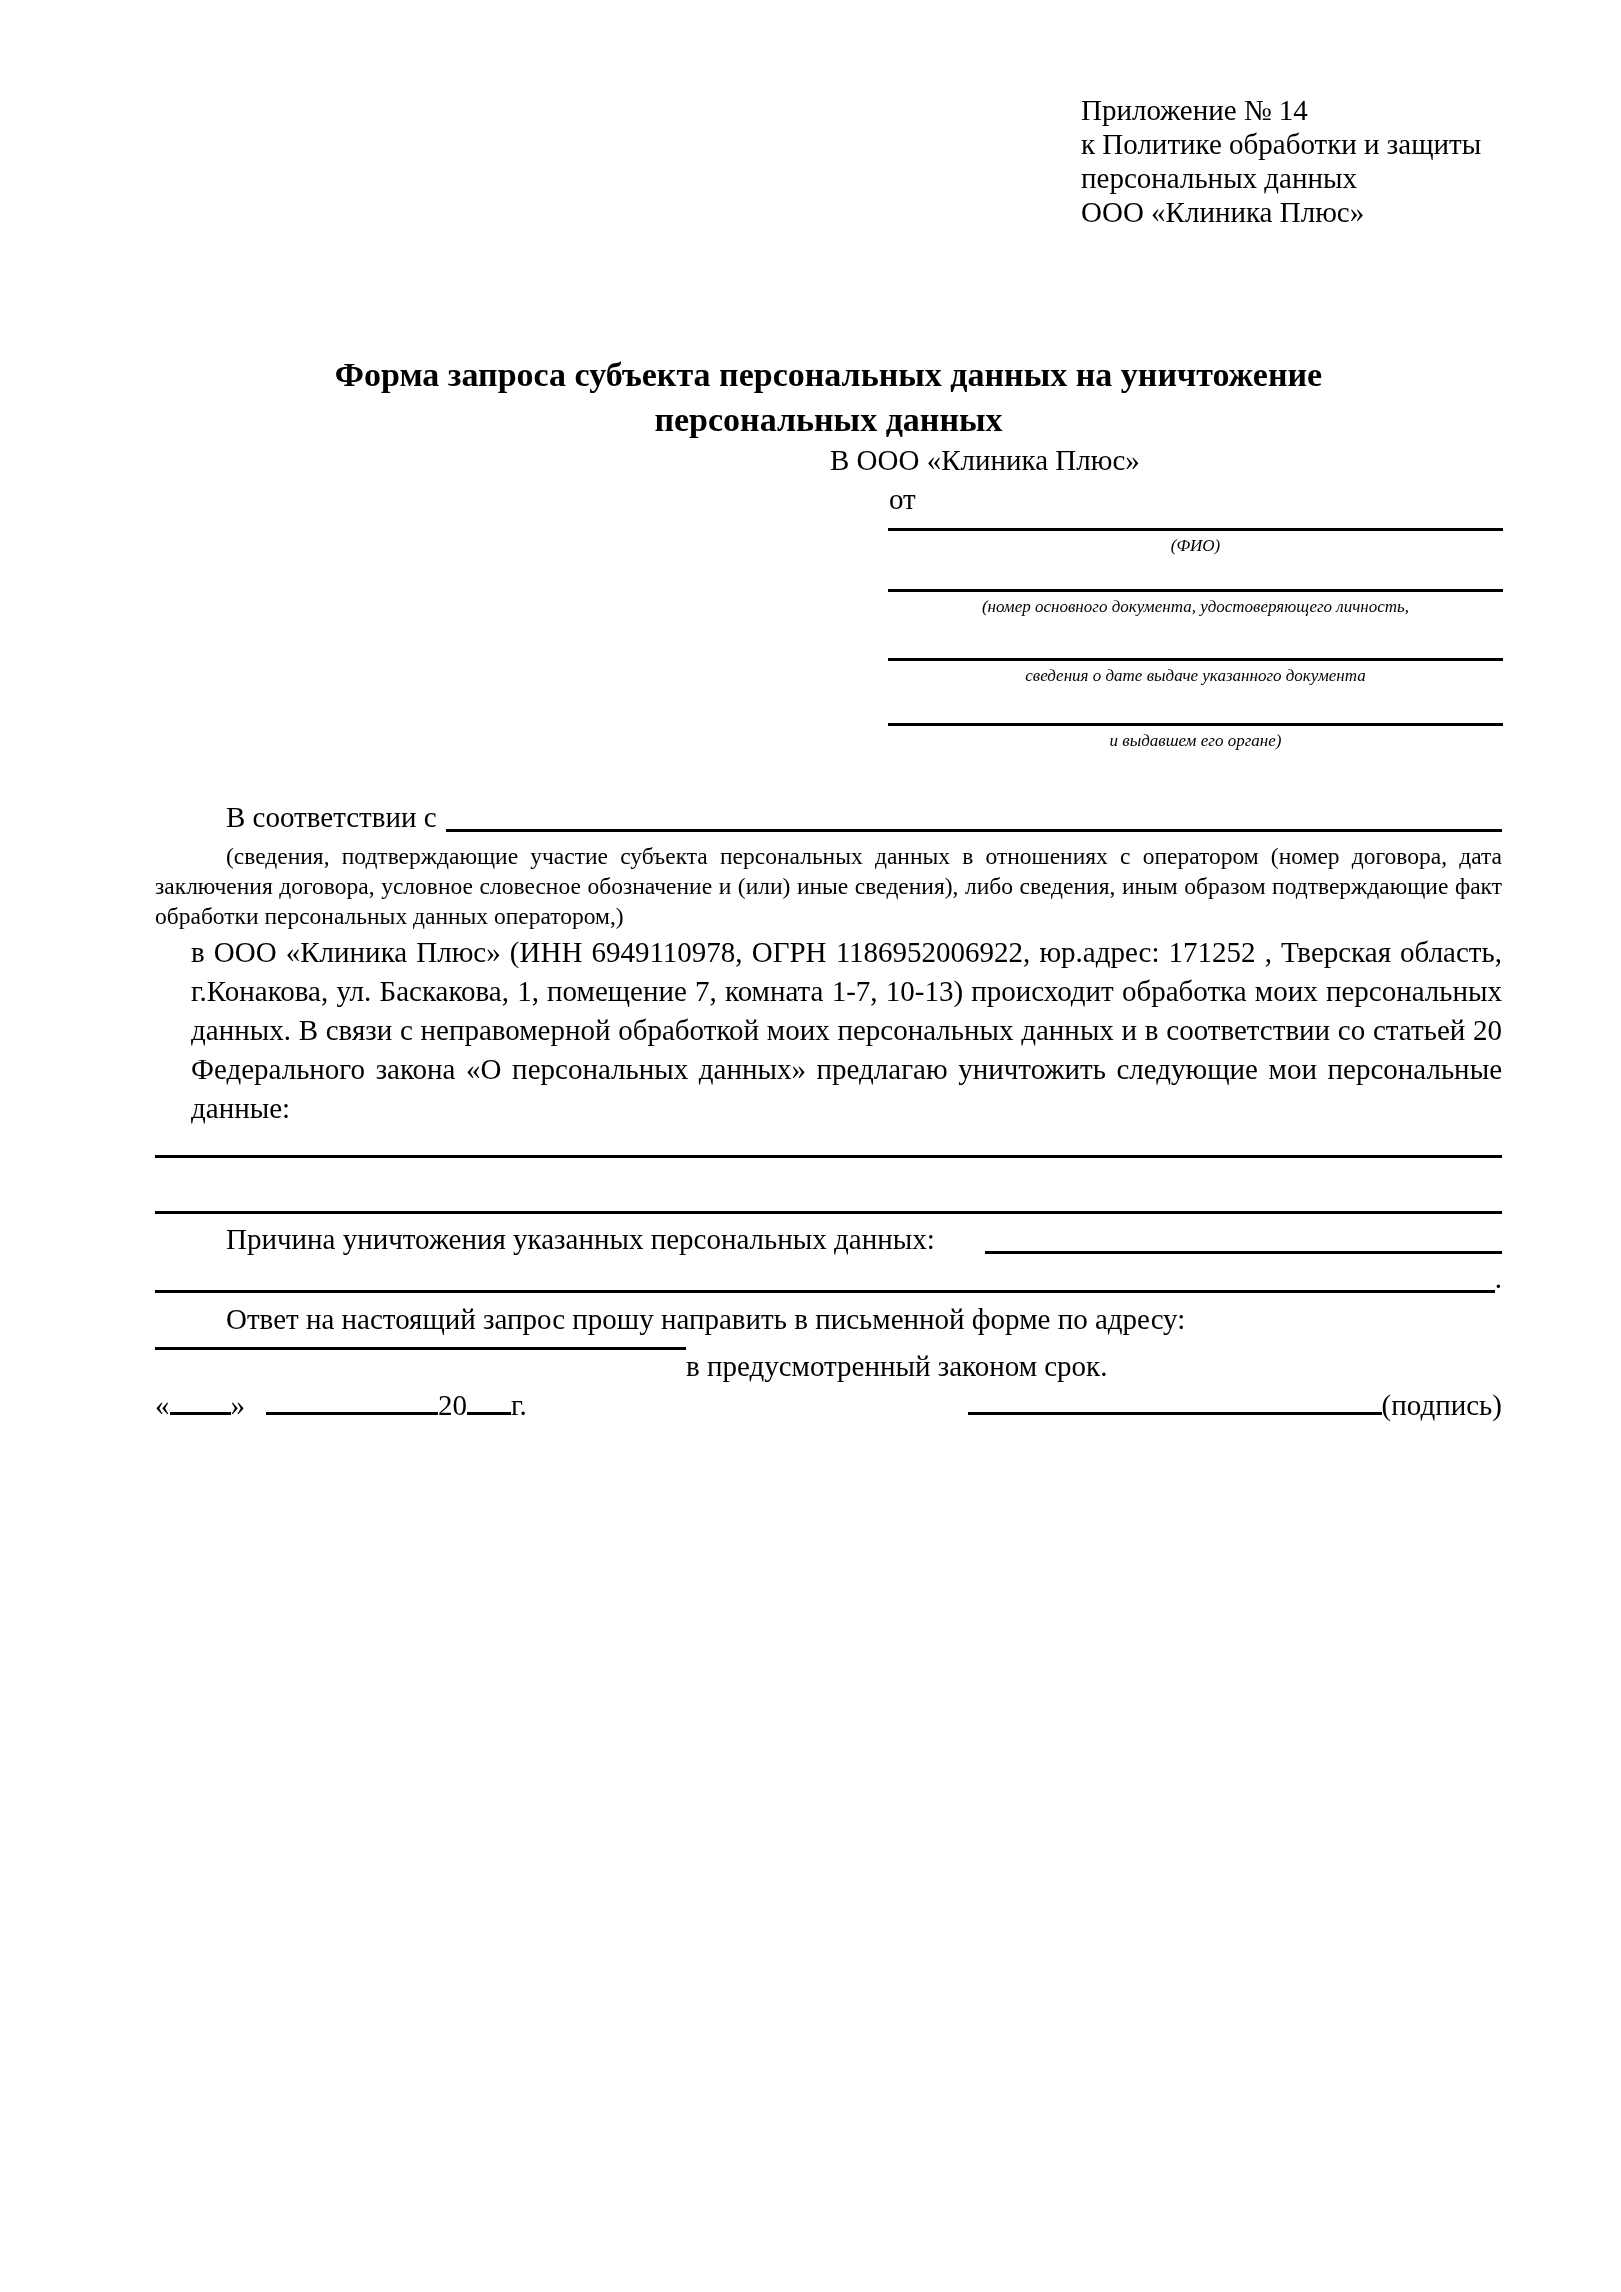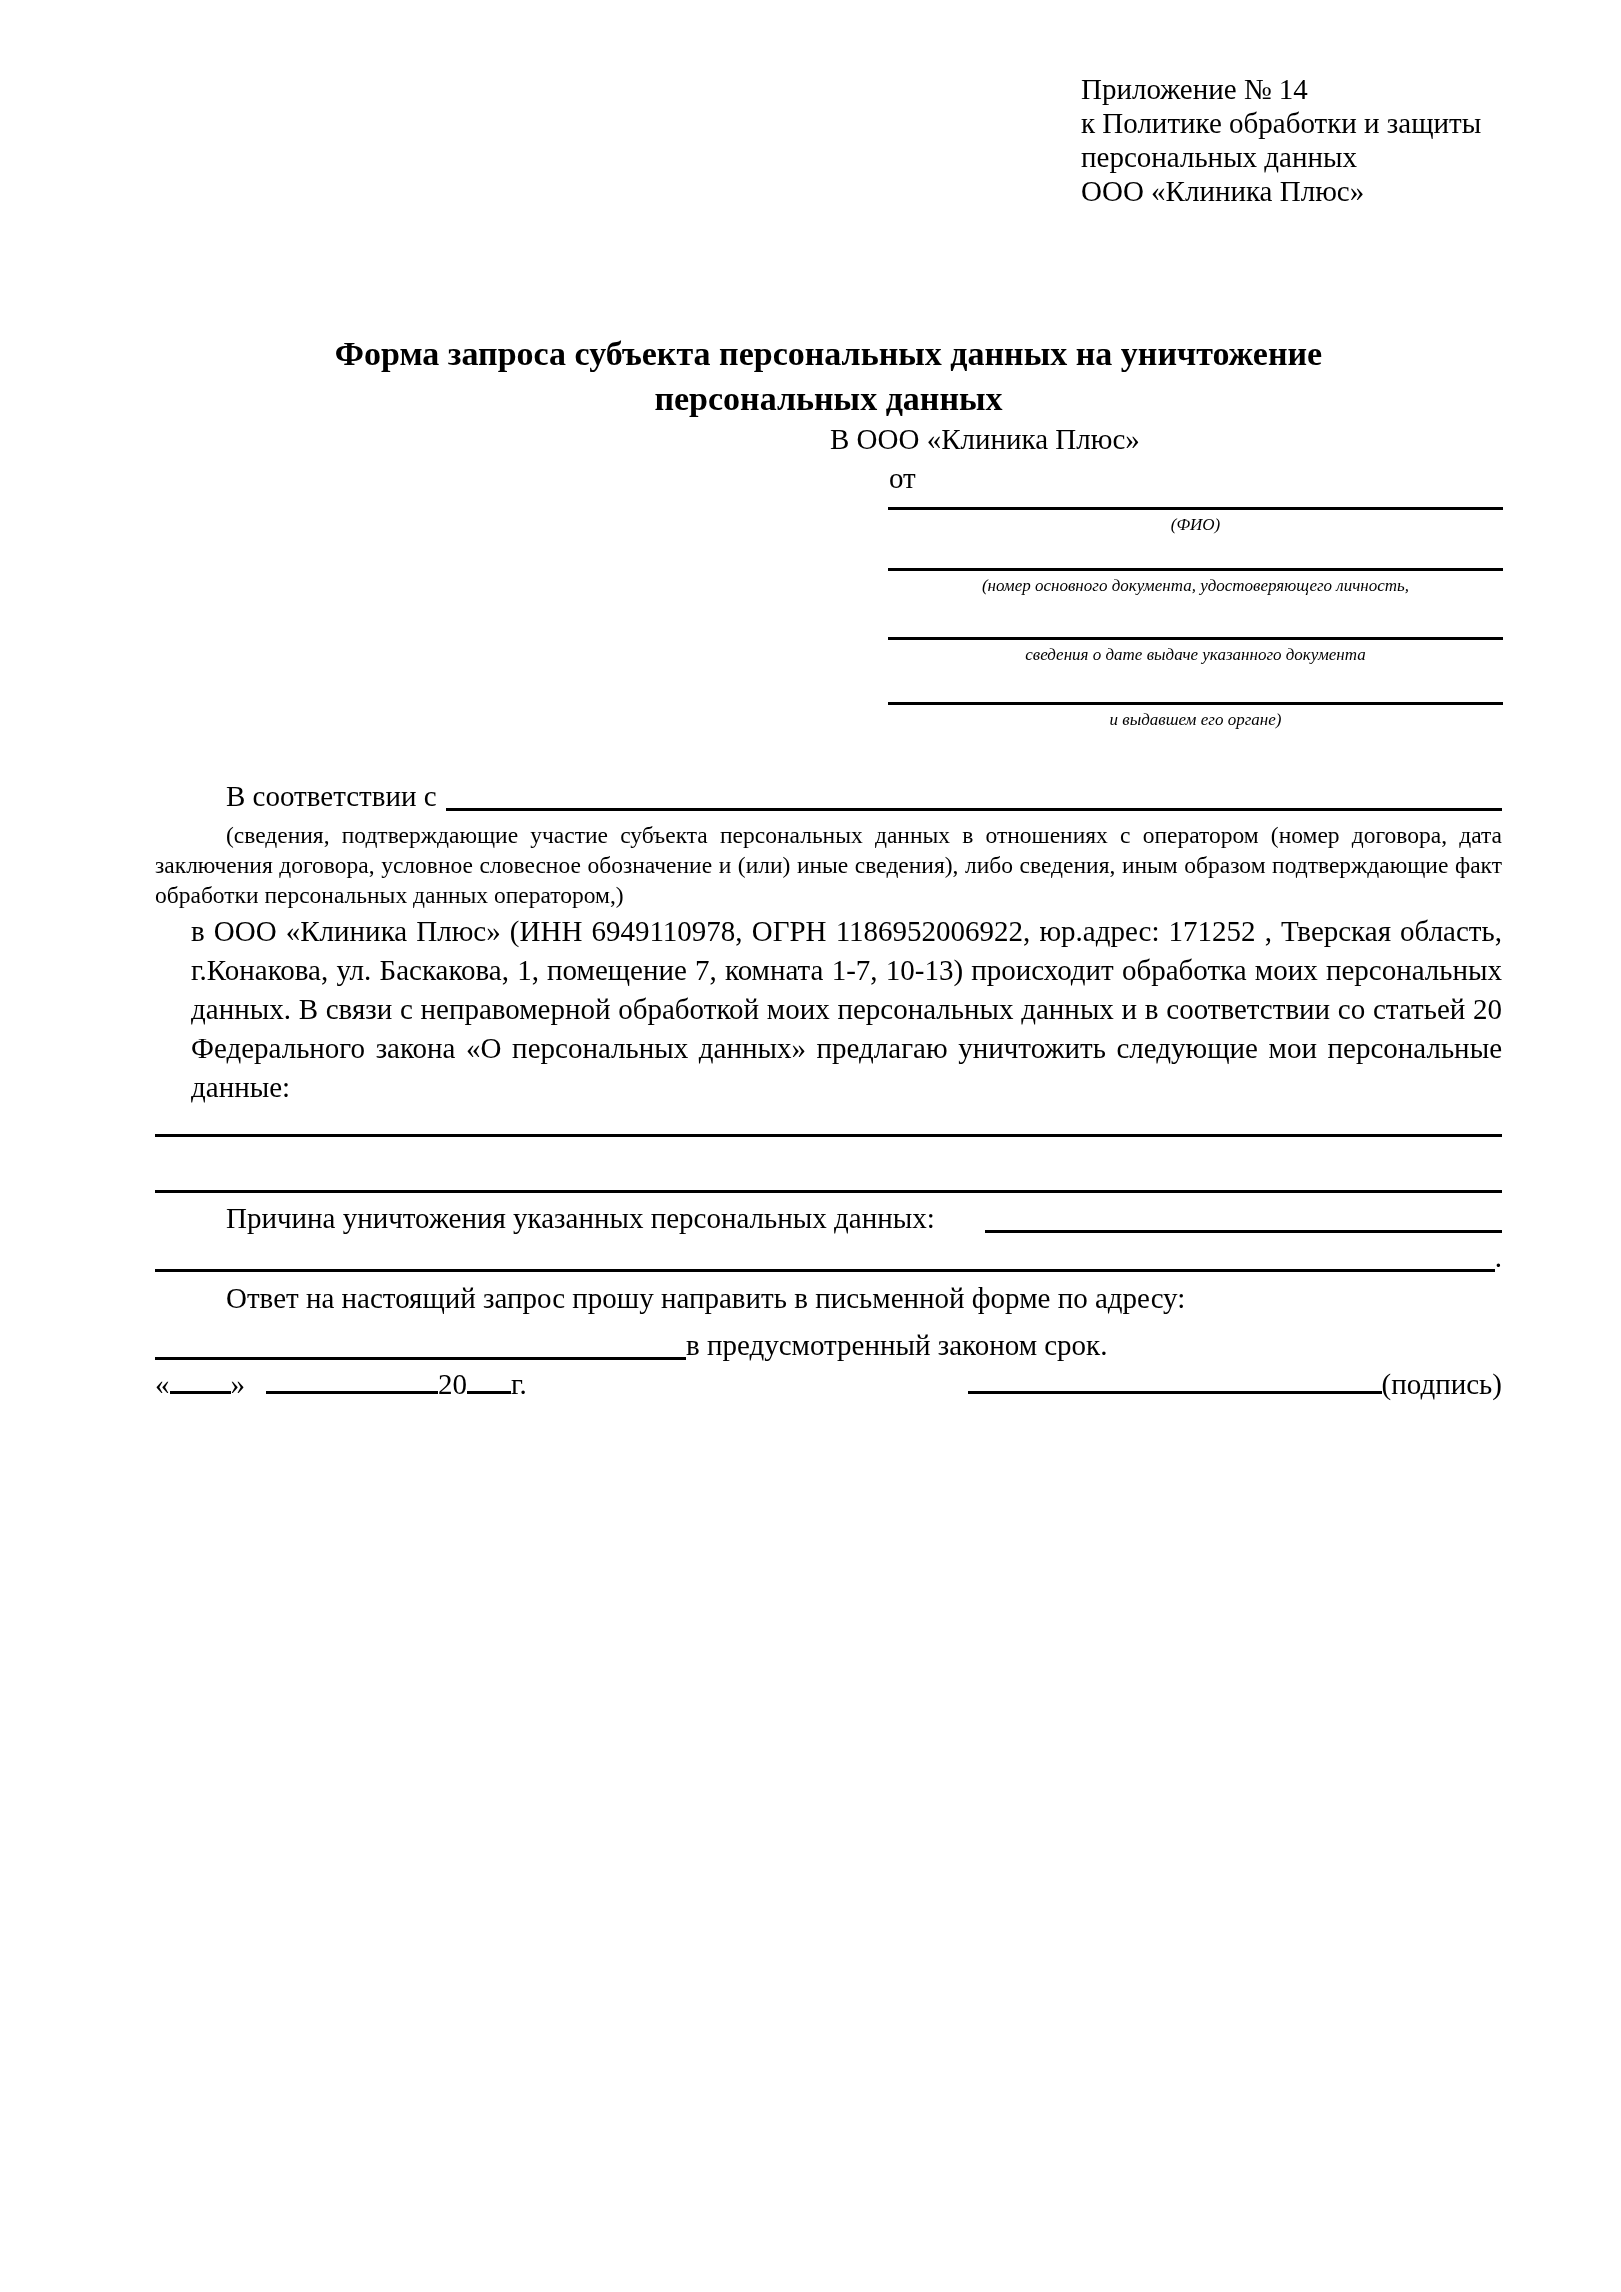--- a/index.html
+++ b/index.html
@@ -7,21 +7,21 @@
     position:relative;
     width:1621px;
     height:2293px;
     margin:0 auto;
     background:#ffffff;
     color:#000000;
     font-family:"Liberation Serif","DejaVu Serif",serif;
     font-size:29px;
     overflow:hidden;
   }
-  .content{padding:72px 119px 0 155px;}
+  .content{padding:93px 119px 0 155px;}
 
   .hdr{margin-left:926px;line-height:34px;}
   .hdr div{white-space:nowrap;}
 
   .title{margin-top:123px;text-align:center;font-weight:bold;font-size:34px;line-height:45px;}
 
   .addr-to{margin-left:675px;line-height:33px;margin-top:2px;white-space:nowrap;}
   .from{margin-left:734px;line-height:33px;margin-top:5.9px;}
 
   .ufield{margin-left:733px;width:615px;}
@@ -41,21 +41,21 @@
   .blank.b2{height:53px;}
 
   .reason-row{display:flex;line-height:39px;margin-top:5.9px;padding-left:71px;align-items:flex-end;gap:37px;}
   .reason-row .lbl{white-space:nowrap;padding-right:13.7px;}
 
   .blank3{display:flex;height:39px;align-items:flex-end;line-height:39px;}
   .blank3 .fill{margin-bottom:4.9px;}
 
   .answer{line-height:39px;text-align:justify;text-indent:71px;margin-top:2px;}
 
-  .addr-row{display:flex;line-height:39px;margin-top:7.8px;align-items:flex-end;}
+  .addr-row{display:flex;line-height:39px;margin-top:7.8px;align-items:flex-start;}
   .addr-row .u{margin-bottom:4.9px;}
   .addr-row .txt{white-space:nowrap;}
 
   .u{display:inline-block;height:0;border-bottom:3.9px solid #000;}
 
   .date-row{display:flex;justify-content:space-between;line-height:39px;}
   .date-part,.sign-part{white-space:nowrap;}
 </style>
 </head>
 <body>

